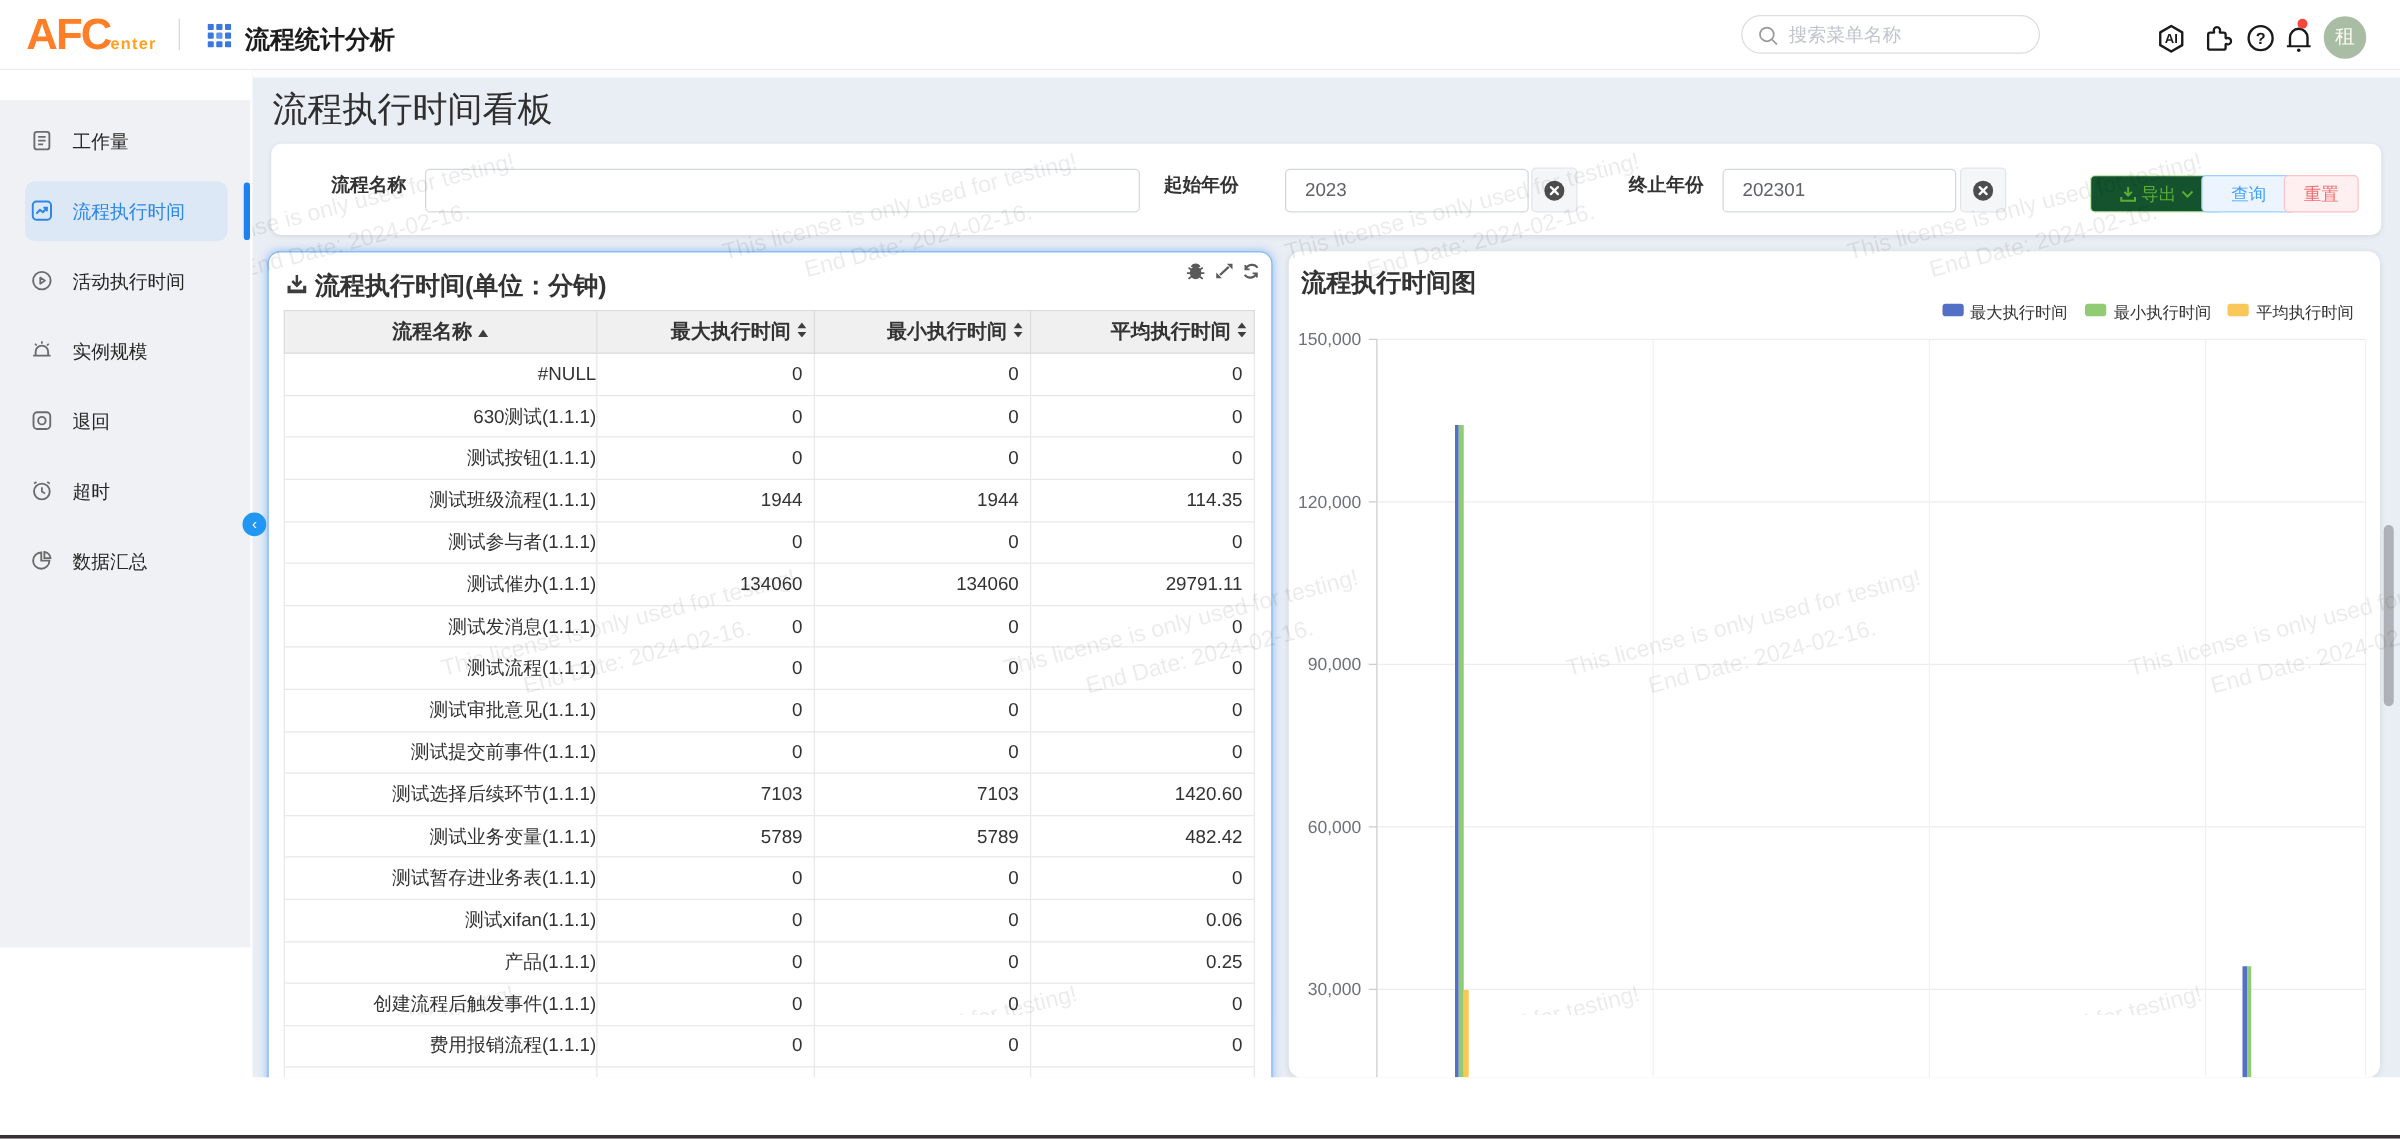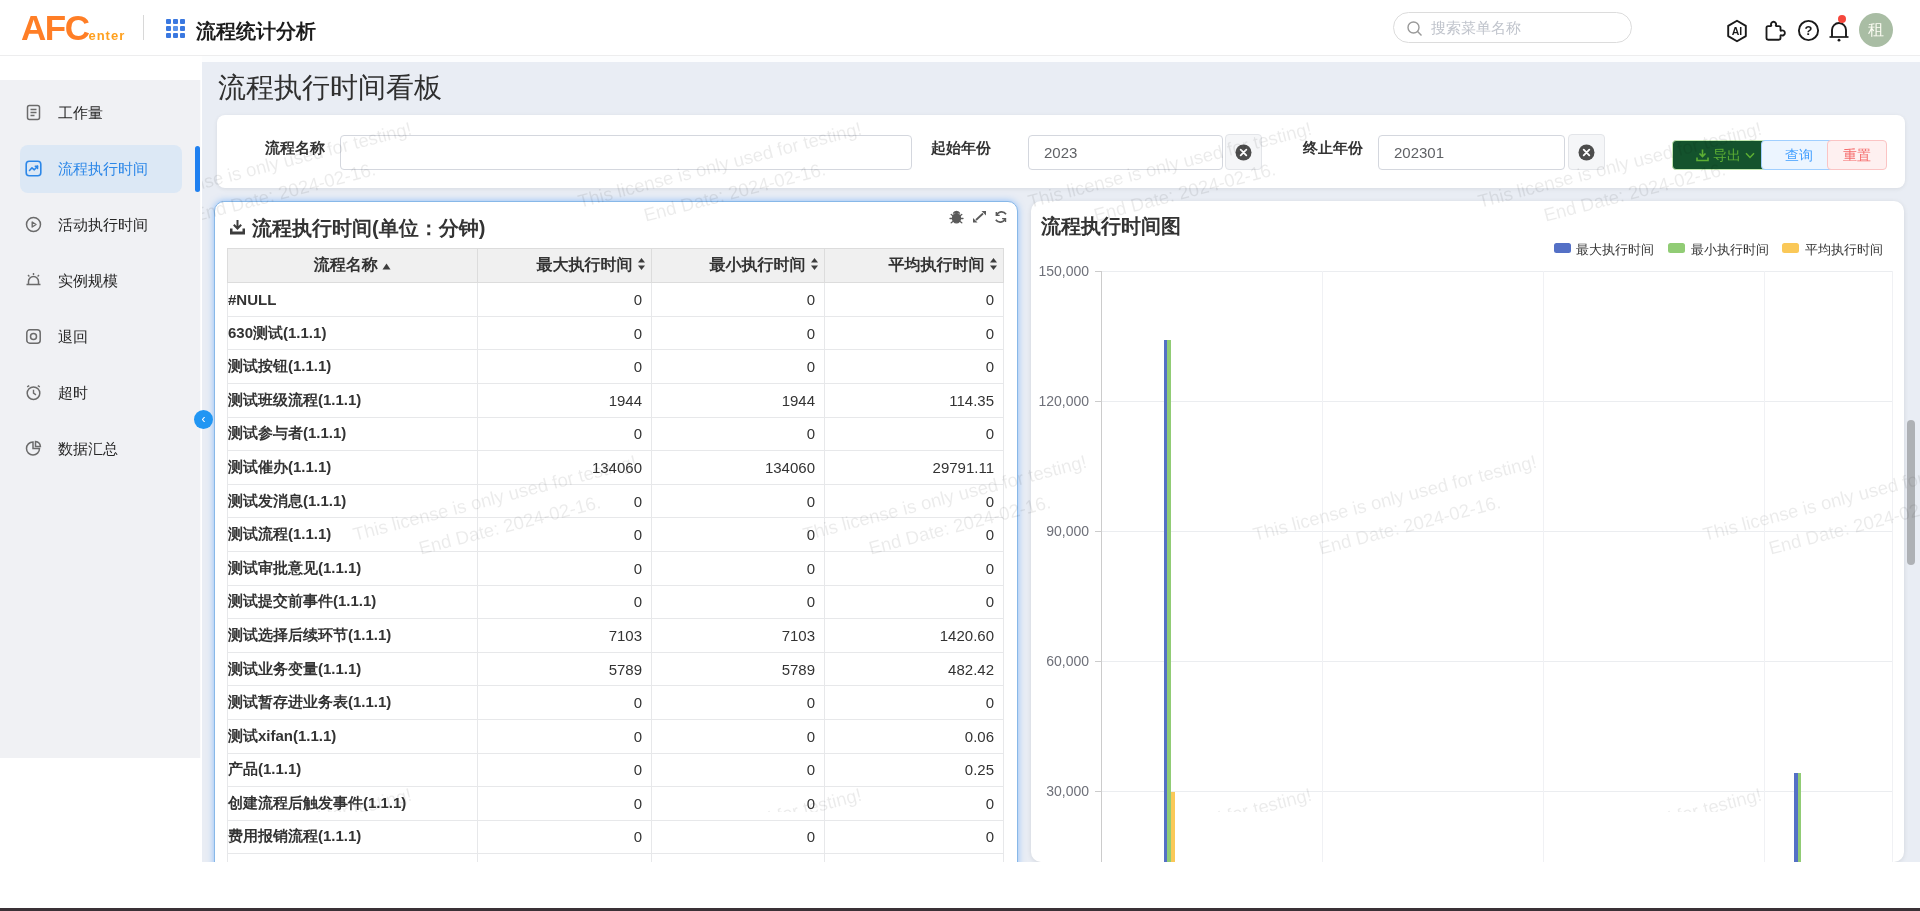--- a/index.html
+++ b/index.html
@@ -43,21 +43,21 @@
 .btn{position:absolute;top:25px;height:30px;border-radius:4px;font-size:14px;text-align:center;line-height:28px;}
 #bexp{left:1455px;width:107px;background:#14532d;border:1px solid #c2e7b0;color:#5daf34;}
 #bqry{left:1544px;width:76px;background:#ecf5ff;border:1px solid #a0cfff;color:#409eff;}
 #brst{left:1610px;width:60px;background:#fef0f0;border:1px solid #fbc4c4;color:#f56c6c;}
 
 #tpanel{position:absolute;left:12px;top:145px;width:804px;height:680px;background:#fff;border:1px solid #88b8e8;border-radius:10px;box-shadow:0 0 7px rgba(64,150,255,.55);overflow:hidden;}
 #tptitle{position:absolute;left:37px;top:13px;font-size:20px;font-weight:bold;color:#333;}
 table{border-collapse:collapse;position:absolute;left:12px;top:46px;width:776px;table-layout:fixed;font-size:15px;color:#333;}
 th{background:#f0f0f0;font-weight:bold;border:1px solid #dcdcdc;height:34.2px;font-size:16px;}
 td{border:1px solid #e7e8ea;height:33.6px;padding-right:9px;text-align:right;}
-td.n{text-align:left;font-weight:bold;padding-right:0;}
+td.n{text-align:right;font-weight:normal;padding-right:0;}
 
 #cpanel{position:absolute;left:829px;top:145px;width:873px;height:661px;background:#fff;border-radius:10px;box-shadow:0 1px 5px rgba(0,0,0,.10);overflow:hidden;}
 #ctitle{position:absolute;left:10px;top:12px;font-size:20px;font-weight:bold;color:#333;}
 .lgbox{position:absolute;top:42px;width:17px;height:10px;border-radius:2.5px;}
 .lgtx{position:absolute;top:40px;font-size:13px;color:#333;}
 .gl{position:absolute;background:#ebedf0;}
 .ylab{position:absolute;width:60px;text-align:right;font-size:14px;color:#6e7079;}
 .bar{position:absolute;}
 
 #wmlayer{position:absolute;left:0;top:4px;width:1718px;height:752px;overflow:hidden;z-index:40;pointer-events:none;}

